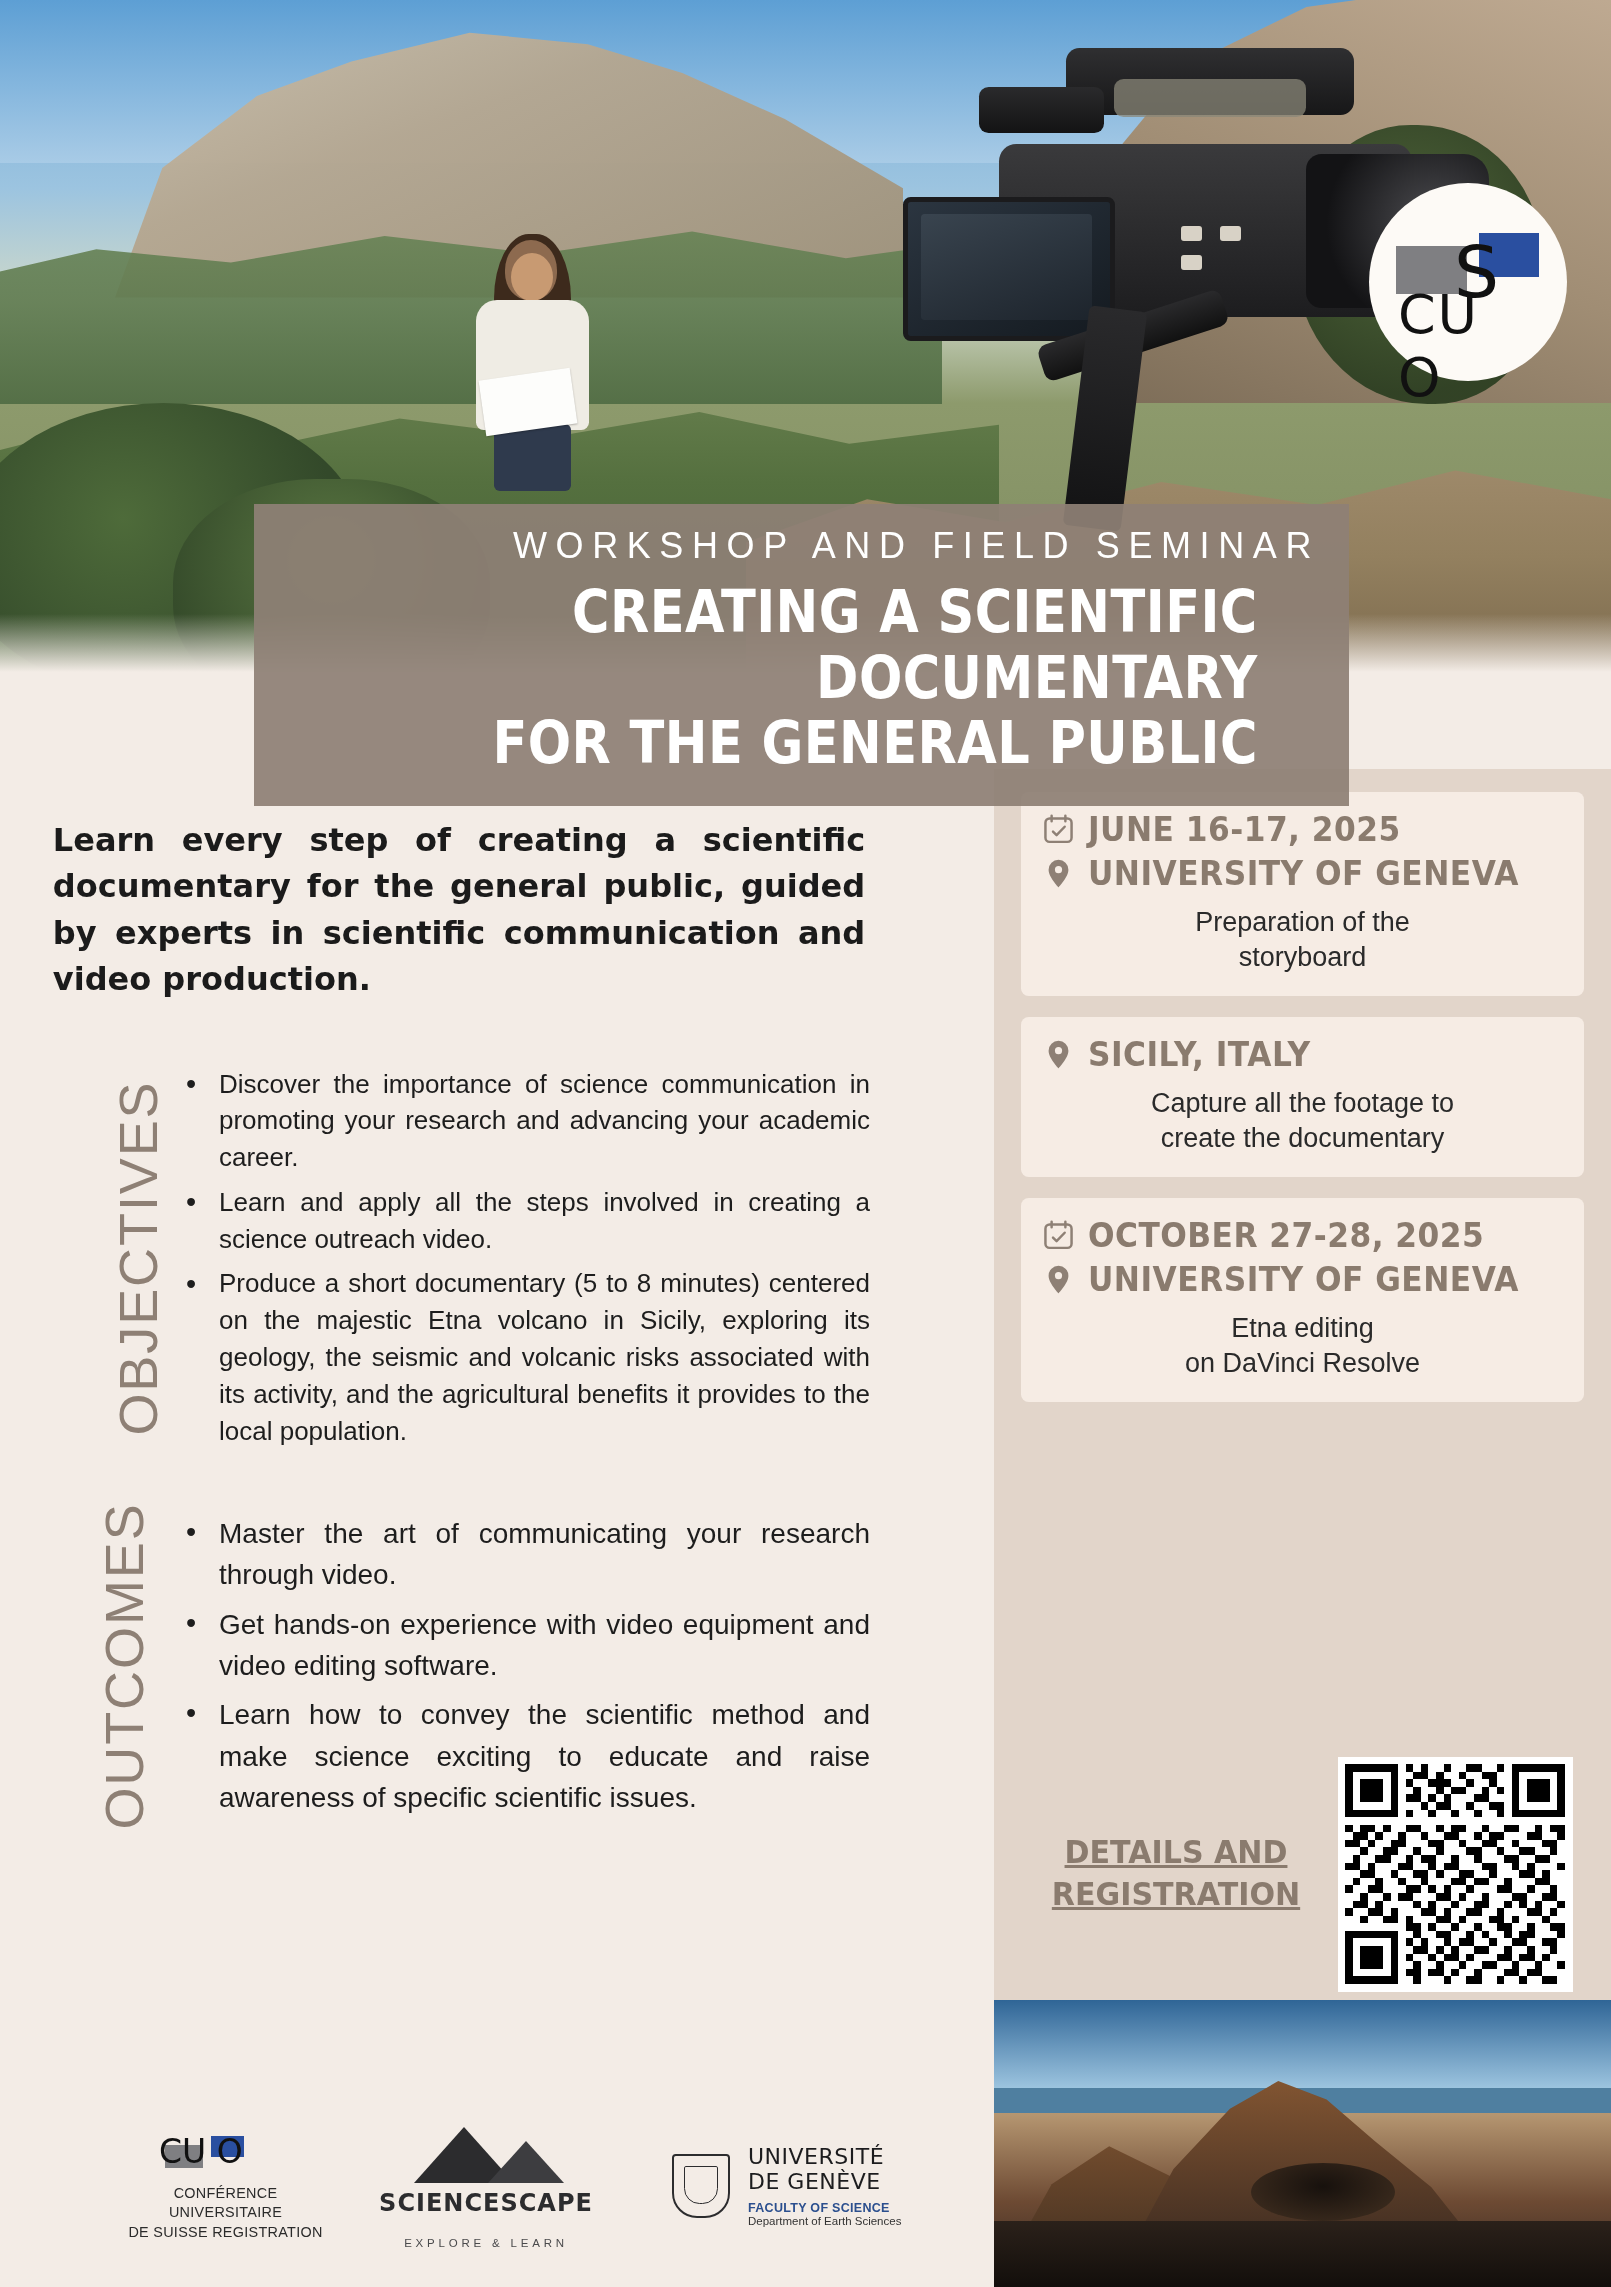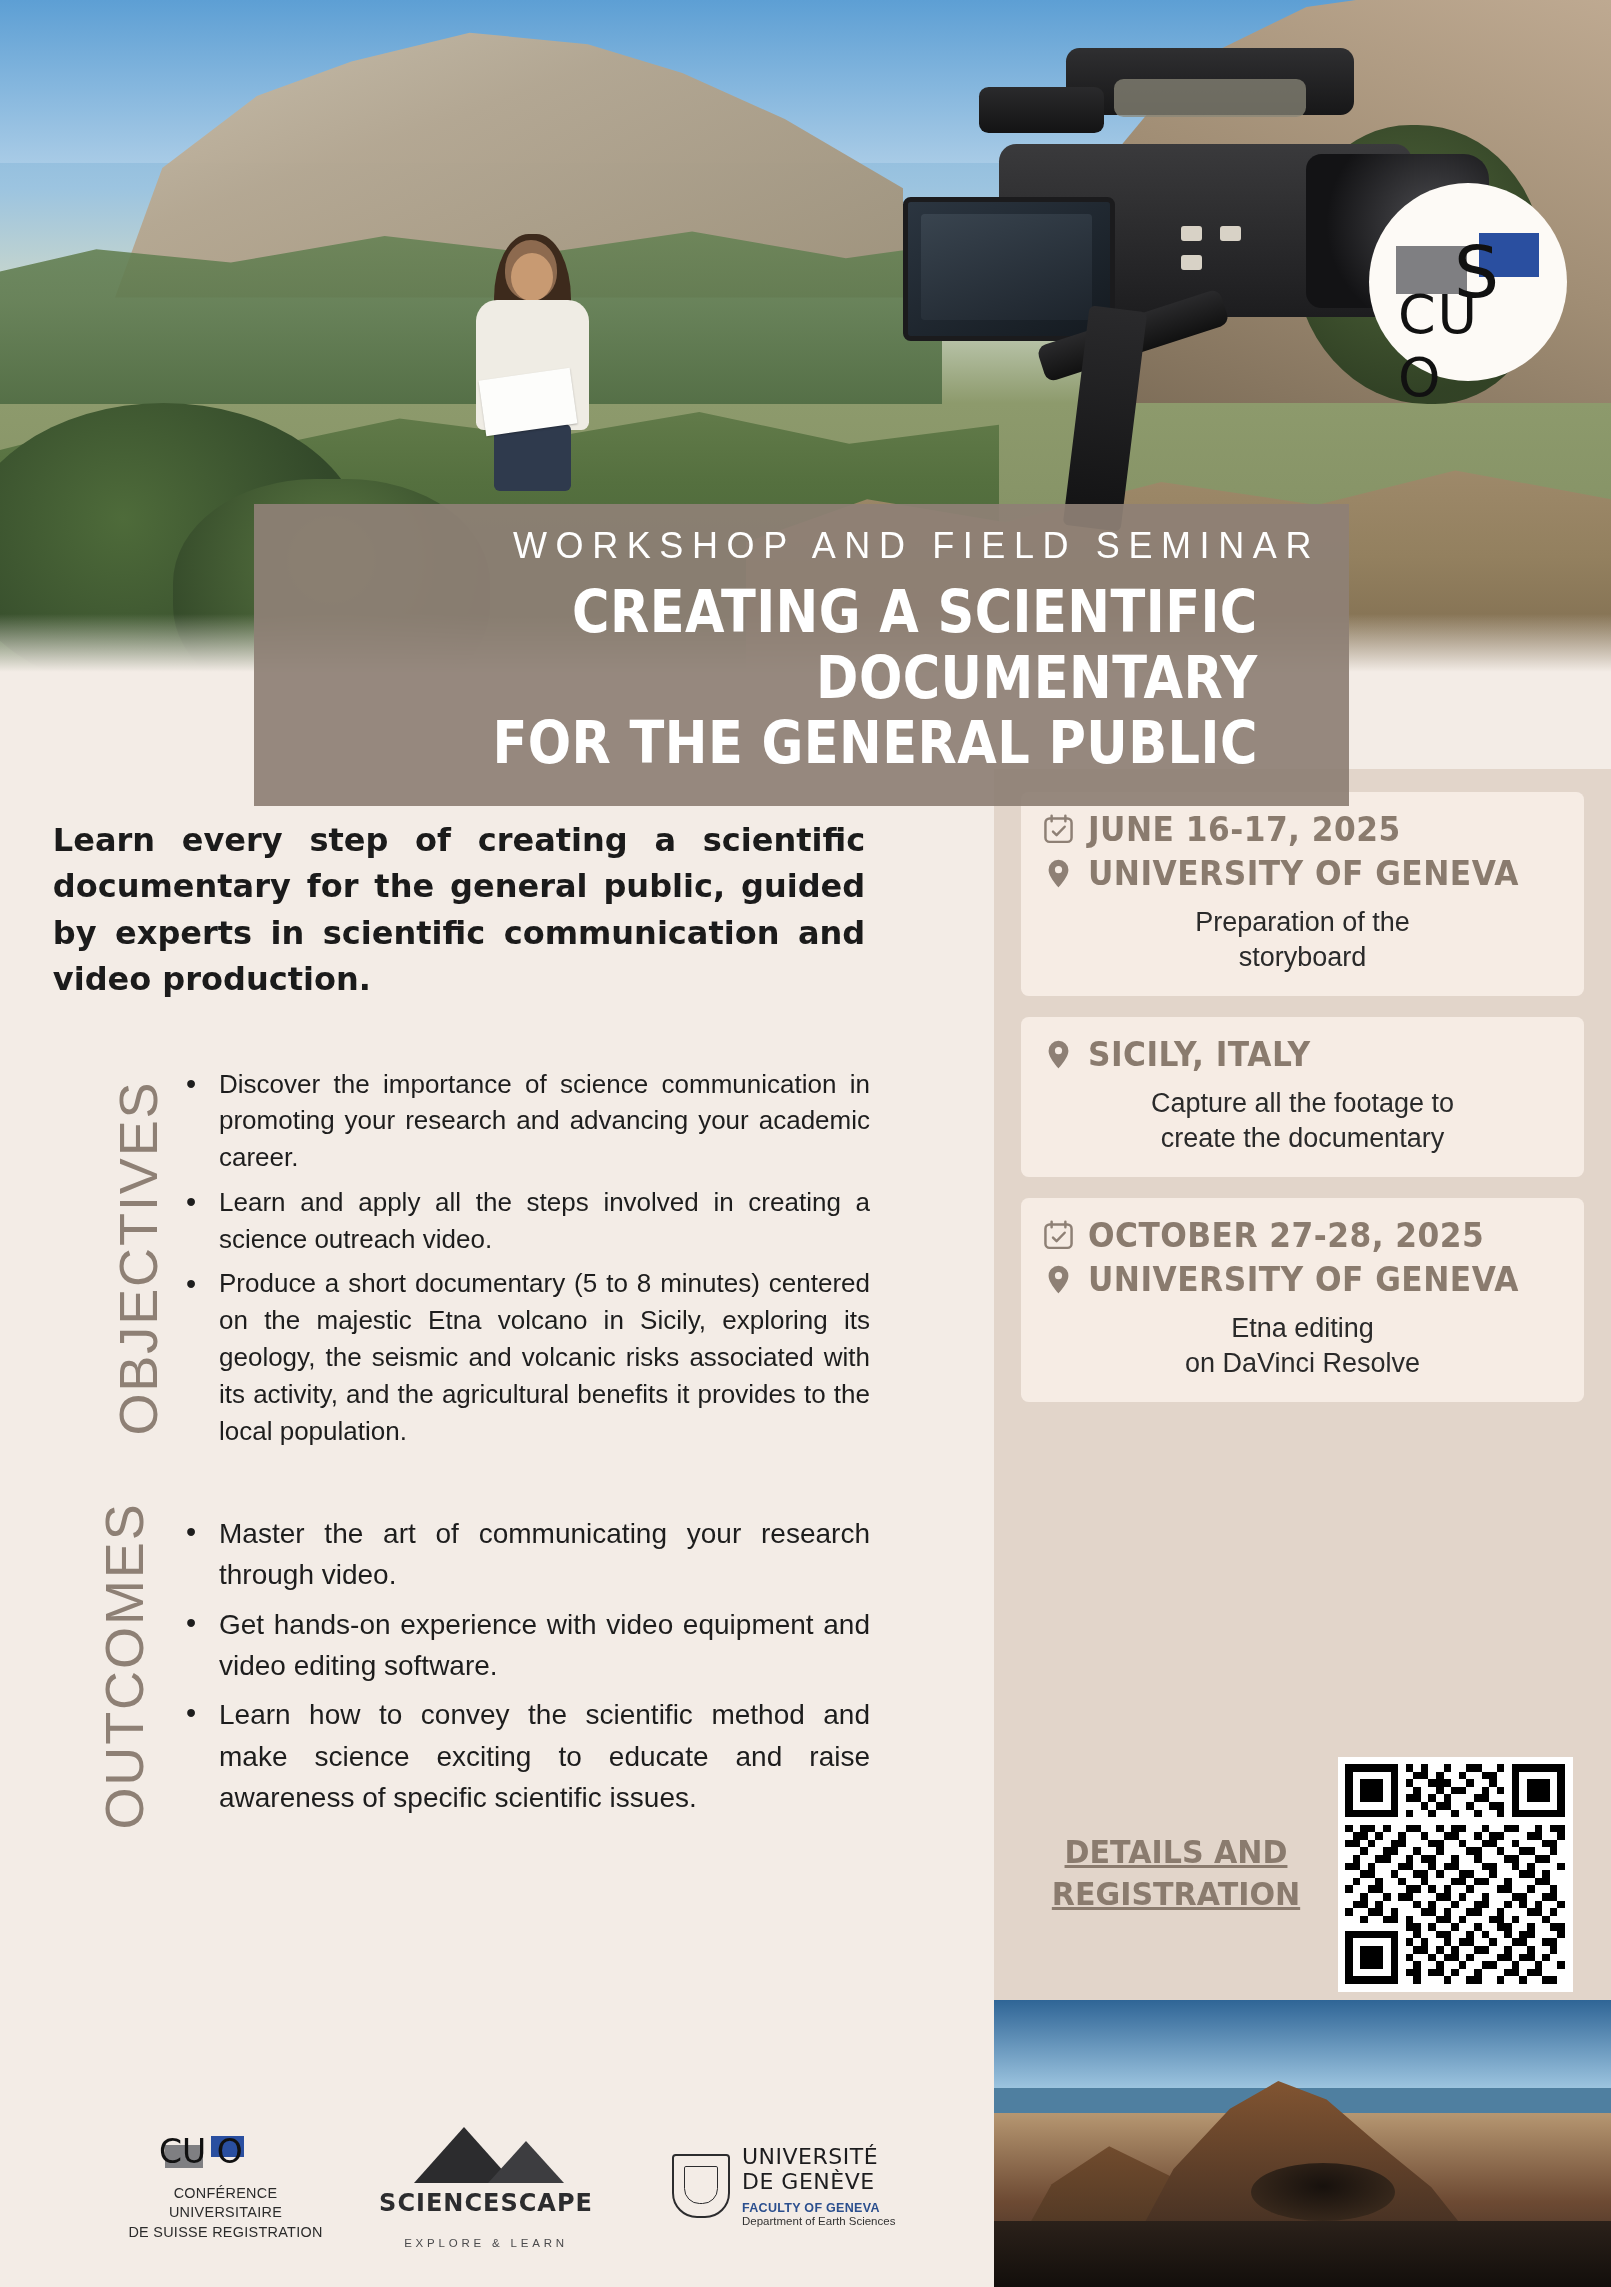--- a/index.html
+++ b/index.html
@@ -401,21 +401,21 @@
     border-left: 50px solid transparent; border-right: 50px solid transparent;
     border-bottom: 56px solid #2c2c2e;
   }
   .logo-sc .mtn .p2 {
     position:absolute; right: 3.8px; bottom: 0; width: 0; height: 0;
     border-left: 38px solid transparent; border-right: 38px solid transparent;
     border-bottom: 42px solid #3d3d40;
   }
   .logo-sc .n1 { font-family:"DejaVu Sans", sans-serif; font-weight:bold; font-size: 24px; color:#2c2c2e; letter-spacing:1px;}
   .logo-sc .n2 { font-size: 11.5px; color:#4a4a4c; letter-spacing: 3.8px; margin-top: 20px;}
-  .logo-unige { width: 288px; display:flex; align-items:center; gap: 12px; margin-left: 36px; }
+  .logo-unige { width: 288px; display:flex; align-items:center; gap: 18px; margin-left: 36px; }
   .logo-unige .seal {
     width: 54px; height: 60px; border: 2.9px solid #2c2c2e; border-radius: 3.8px 3.8px 25px 25px;
     position: relative; flex: 0 0 auto;
   }
   .logo-unige .seal::after {
     content:""; position:absolute; left:9.6px; top:9.6px; right:9.6px; bottom:11.5px;
     border: 1.9px solid #2c2c2e; border-radius: 1.9px 1.9px 15.4px 15.4px;
   }
   .logo-unige .ut1 { font-family:"DejaVu Sans", sans-serif; font-size: 22px; color:#1c1c1e; line-height:1.12; letter-spacing:0.5px;}
   .logo-unige .ut2 { font-size: 12.5px; color:#2b4f8e; font-weight:bold; margin-top:5.8px; letter-spacing:0.3px;}
@@ -826,20 +826,20 @@
       </div>
       <div class="n1">SCIENCESCAPE</div>
       <div class="n2">EXPLORE &amp; LEARN</div>
     </div>
 
     <div class="logo-unige">
       <div class="seal"></div>
       <div>
         <div class="ut1">UNIVERSITÉ</div>
         <div class="ut1">DE GENÈVE</div>
-        <div class="ut2">FACULTY OF GENEVA</div>
+        <div class="ut2">FACULTY OF SCIENCE</div>
         <div class="ut3">Department of Earth Sciences</div>
       </div>
     </div>
   </div>
 
 </div>
 
 
 </body></html>

